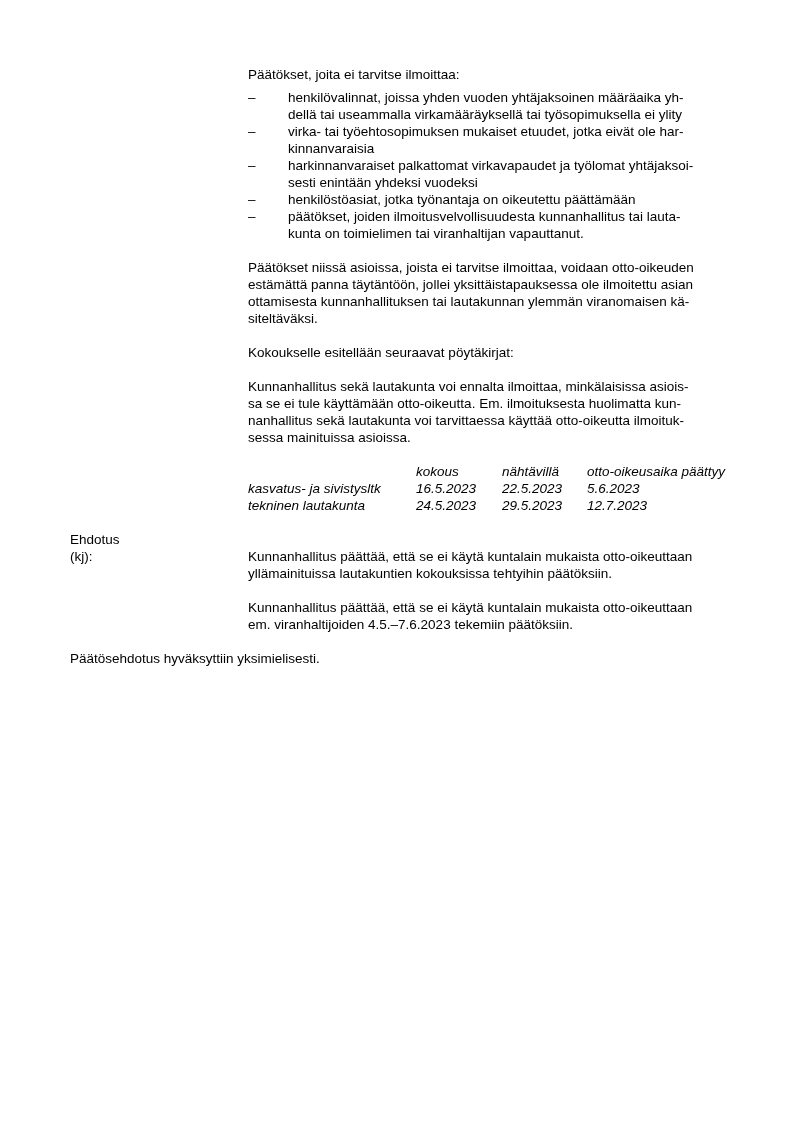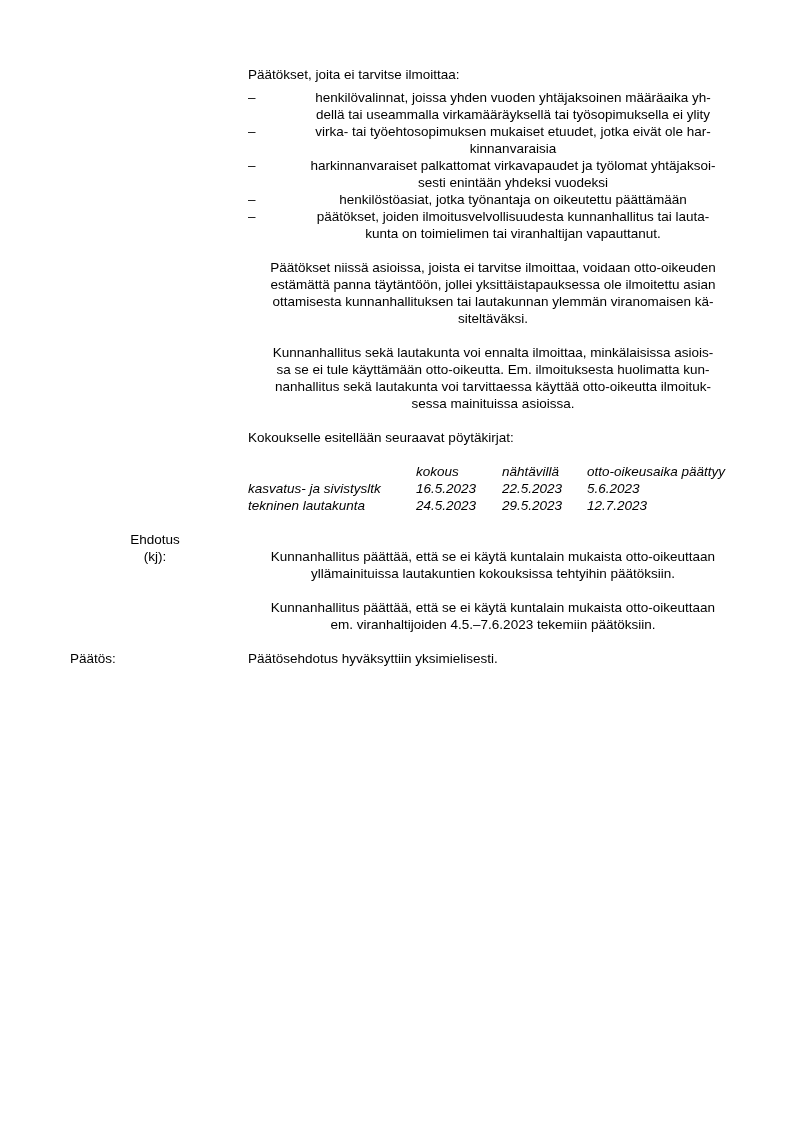--- a/index.html
+++ b/index.html
@@ -10,21 +10,21 @@
     font-size: 13.5px; line-height: 17px;
     color: #000000;
     position: relative;
     overflow: hidden;
   }
   .page { position: absolute; top: 0; left: 0; width: 794px; height: 1122px; background: #ffffff; }
   .doc { position: absolute; top: 66px; left: 70px; width: 668px; }
   .row { display: grid; grid-template-columns: 178px 1fr; }
   .label-col { padding-right: 8px; }
   .content-col { width: 490px; }
-  .multiline { white-space: pre-line; text-align: center; }
+  .multiline { white-space: pre-line; }
   .para { margin: 0 0 17px 0; }
   .intro-heading { margin: 0 0 6px 0; }
   .bullet-list { margin: 0 0 17px 0; }
   .bullet { display: flex; }
   .bullet .dash { width: 40px; flex: 0 0 40px; }
   .bullet .btext { flex: 1; }
   .minutes-table {
     display: grid;
     grid-template-columns: 168px 86px 85px auto;
     margin: 0 0 17px 0;
@@ -69,26 +69,26 @@
             <span class="btext multiline">päätökset, joiden ilmoitusvelvollisuudesta kunnanhallitus tai lauta-
 kunta on toimielimen tai viranhaltijan vapauttanut.</span>
           </div>
         </div>
 
         <p class="para multiline">Päätökset niissä asioissa, joista ei tarvitse ilmoittaa, voidaan otto-oikeuden
 estämättä panna täytäntöön, jollei yksittäistapauksessa ole ilmoitettu asian
 ottamisesta kunnanhallituksen tai lautakunnan ylemmän viranomaisen kä-
 siteltäväksi.</p>
 
+        <p class="para">Kokoukselle esitellään seuraavat pöytäkirjat:</p>
+
         <p class="para multiline">Kunnanhallitus sekä lautakunta voi ennalta ilmoittaa, minkälaisissa asiois-
 sa se ei tule käyttämään otto-oikeutta. Em. ilmoituksesta huolimatta kun-
 nanhallitus sekä lautakunta voi tarvittaessa käyttää otto-oikeutta ilmoituk-
 sessa mainituissa asioissa.</p>
-
-        <p class="para">Kokoukselle esitellään seuraavat pöytäkirjat:</p>
 
         <div class="minutes-table">
           <div></div>
           <div>kokous</div>
           <div>nähtävillä</div>
           <div>otto-oikeusaika päättyy</div>
 
           <div>kasvatus- ja sivistysltk</div>
           <div>16.5.2023</div>
           <div>22.5.2023</div>
@@ -109,20 +109,19 @@
 (kj):</div>
       <div class="content-col offset-one-line">
         <p class="para multiline">Kunnanhallitus päättää, että se ei käytä kuntalain mukaista otto-oikeuttaan
 yllämainituissa lautakuntien kokouksissa tehtyihin päätöksiin.</p>
         <p class="para multiline">Kunnanhallitus päättää, että se ei käytä kuntalain mukaista otto-oikeuttaan
 em. viranhaltijoiden 4.5.–7.6.2023 tekemiin päätöksiin.</p>
       </div>
     </section>
 
     <section class="row">
-      <div class="label-col">Päätös:</div>
       <div class="content-col">
         <p class="para">Päätösehdotus hyväksyttiin yksimielisesti.</p>
       </div>
     </section>
 
   </div>
 </div>
 
 </body></html>

